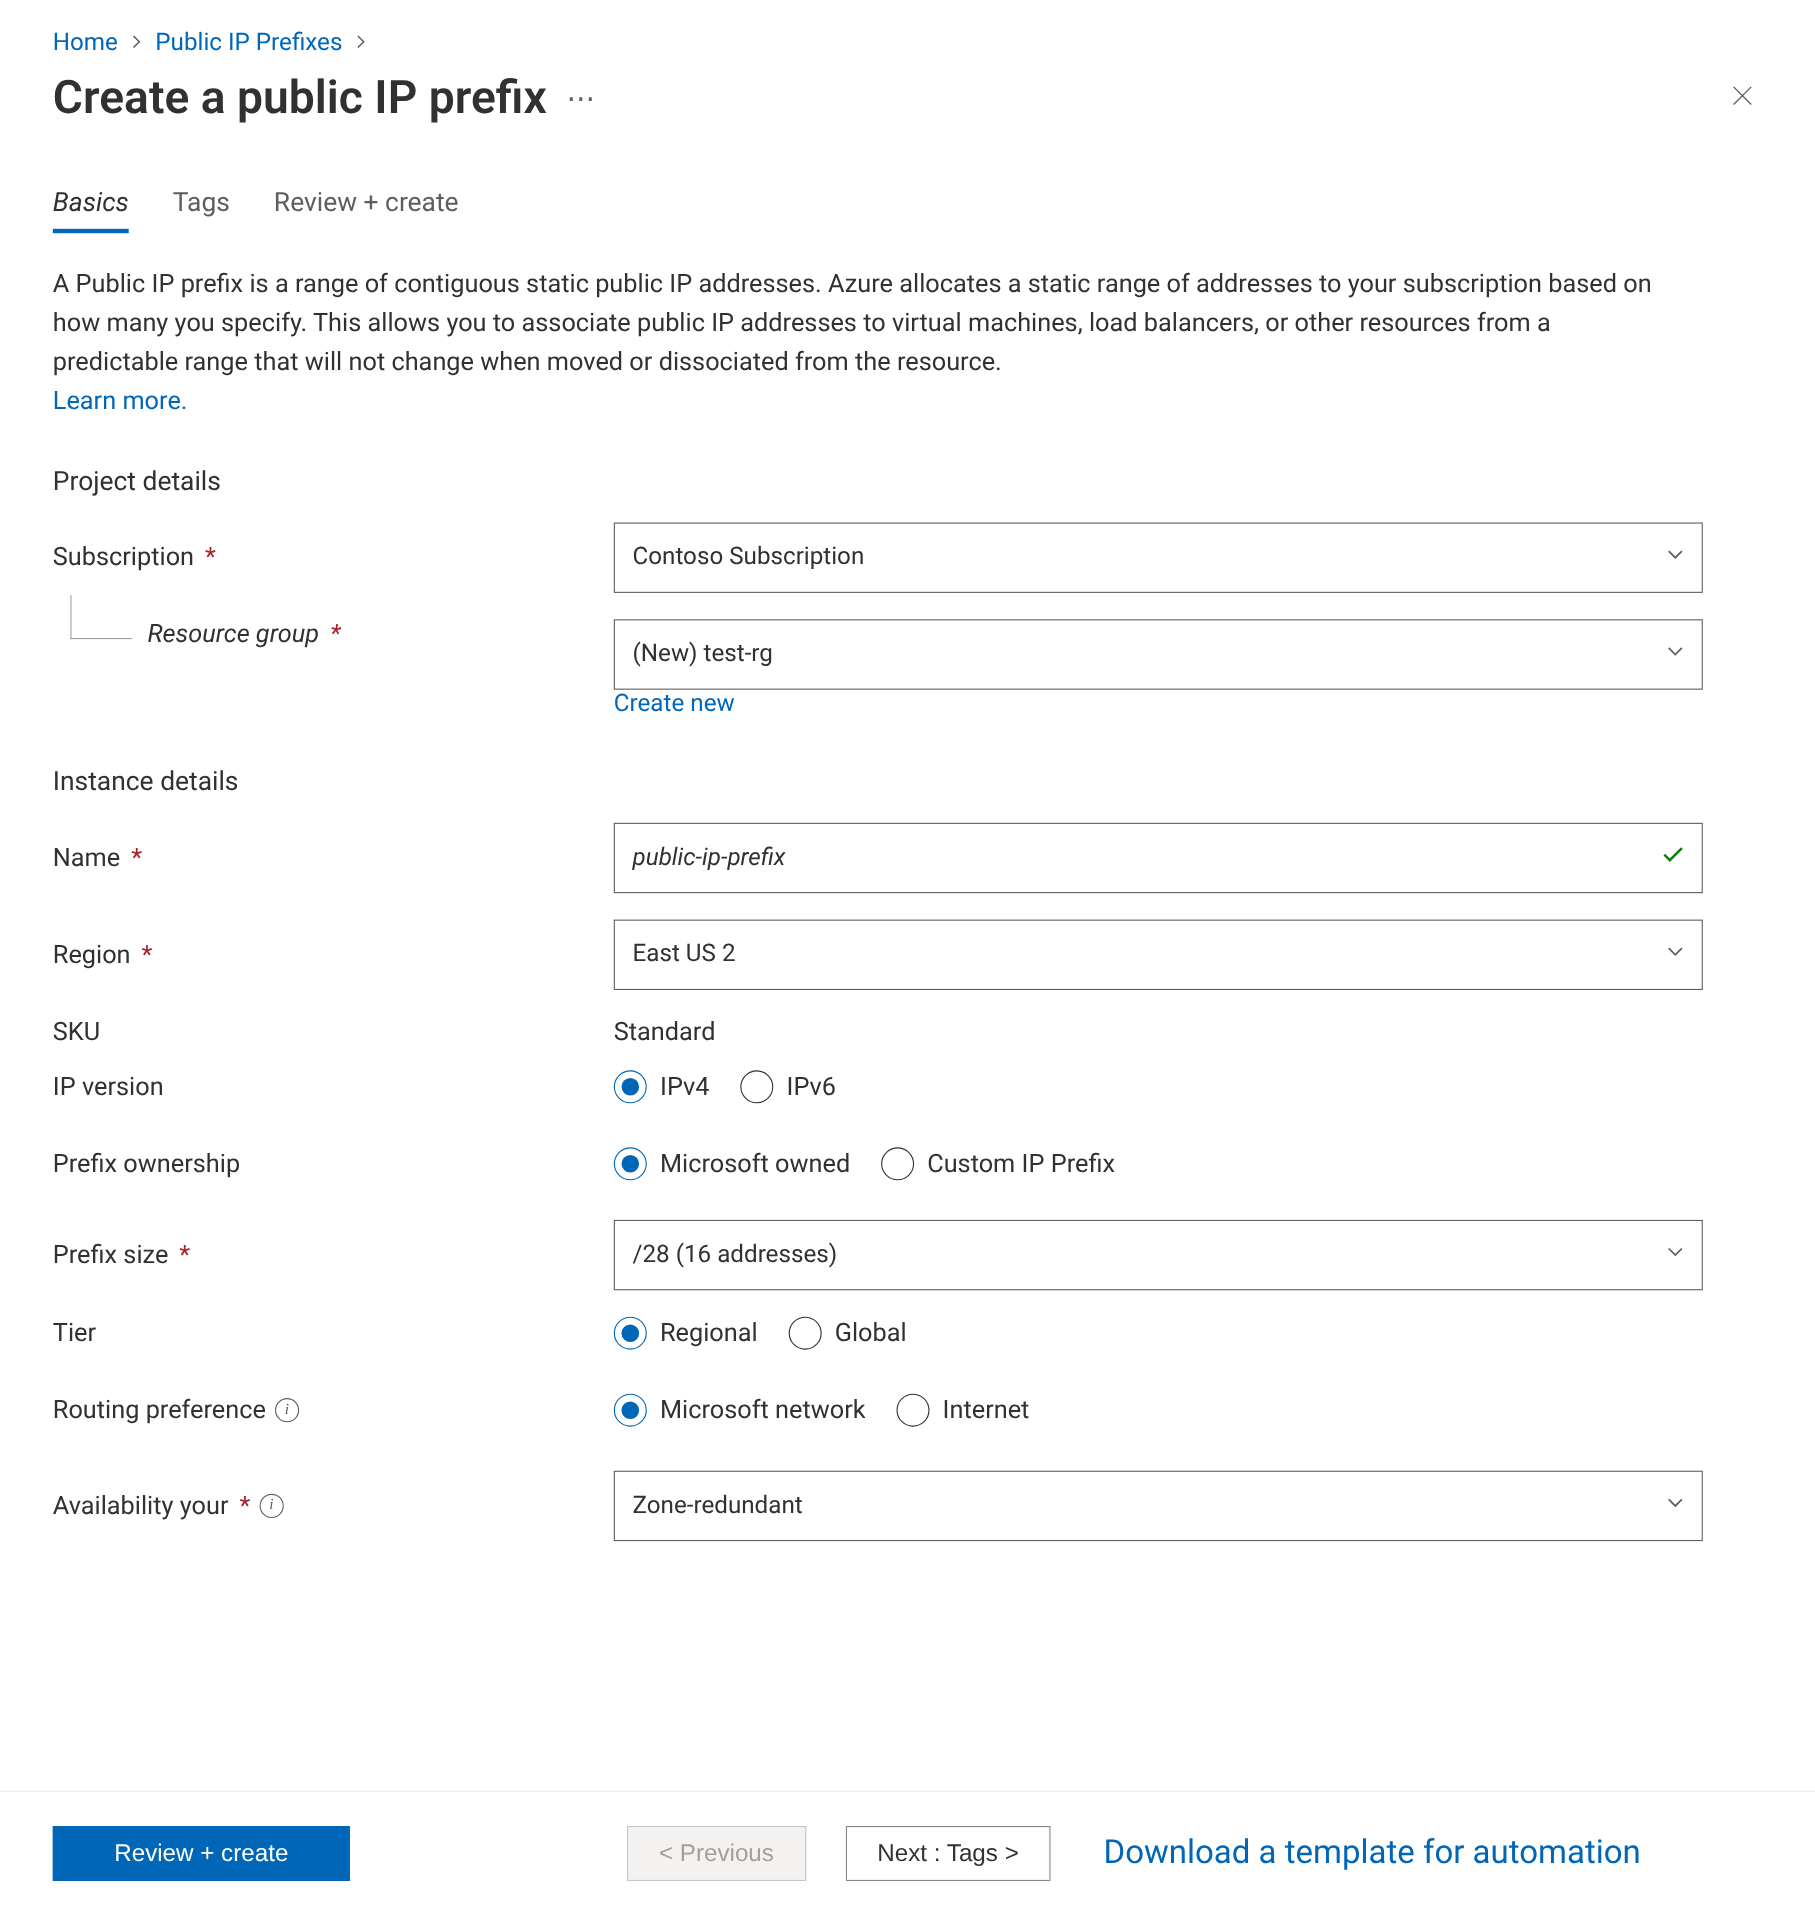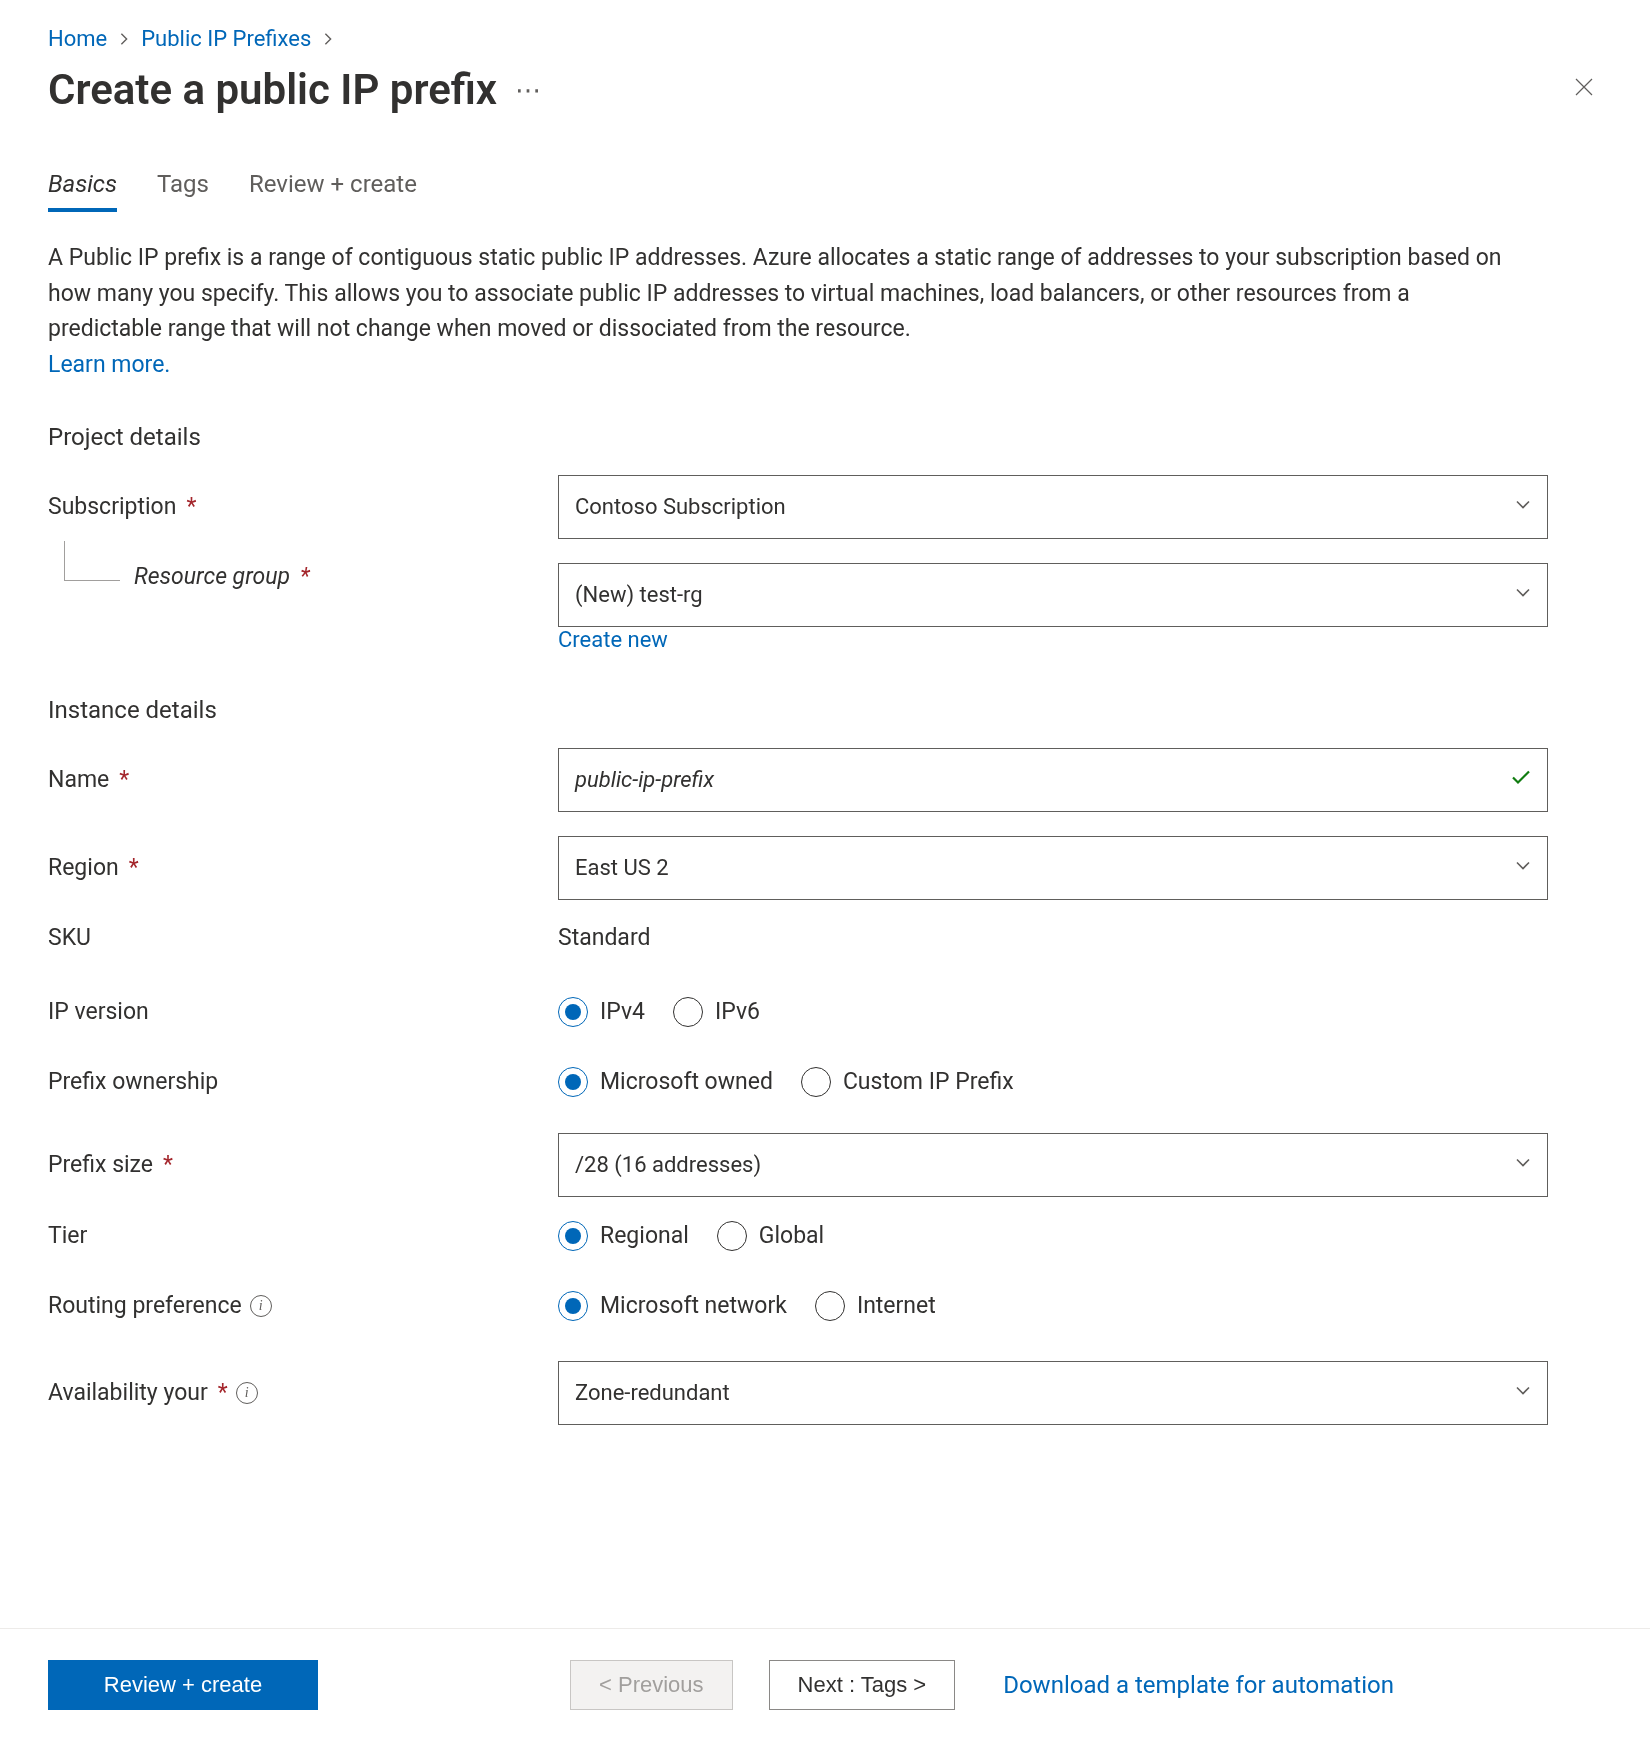--- a/index.html
+++ b/index.html
@@ -238,21 +238,21 @@
   .btn.disabled {
     background: #f3f2f1;
     color: #a19f9d;
     border-color: #c8c6c4;
     cursor: not-allowed;
   }
   .footer .spacer { width: 180px; }
   .footer a.dl-link {
     color: #0067b8;
     text-decoration: none;
-    font-size: 24px;
+    font-size: 30px;
     margin-left: 12px;
   }
 
   .section-gap { height: 36px; }
 </style>
 </head>
 <body>
 
 <div class="page">
 
@@ -366,21 +366,21 @@
         <span>East US 2</span>
         <span class="select-caret">
           <svg viewBox="0 0 20 20">
               <path d="M4 7l6 6 6-6"></path>
             </svg>
         </span>
       </div>
     </div>
   </div>
 
-  <div class="form-row" style="margin-bottom: 46px;">
+  <div class="form-row" style="margin-bottom: 22px;">
     <div class="label-col">
       <span>SKU</span>
     </div>
     <div class="control-col">
       <span class="static-value">Standard</span>
     </div>
   </div>
 
   <div class="form-row" style="margin-bottom: 40px;">
     <div class="label-col">

